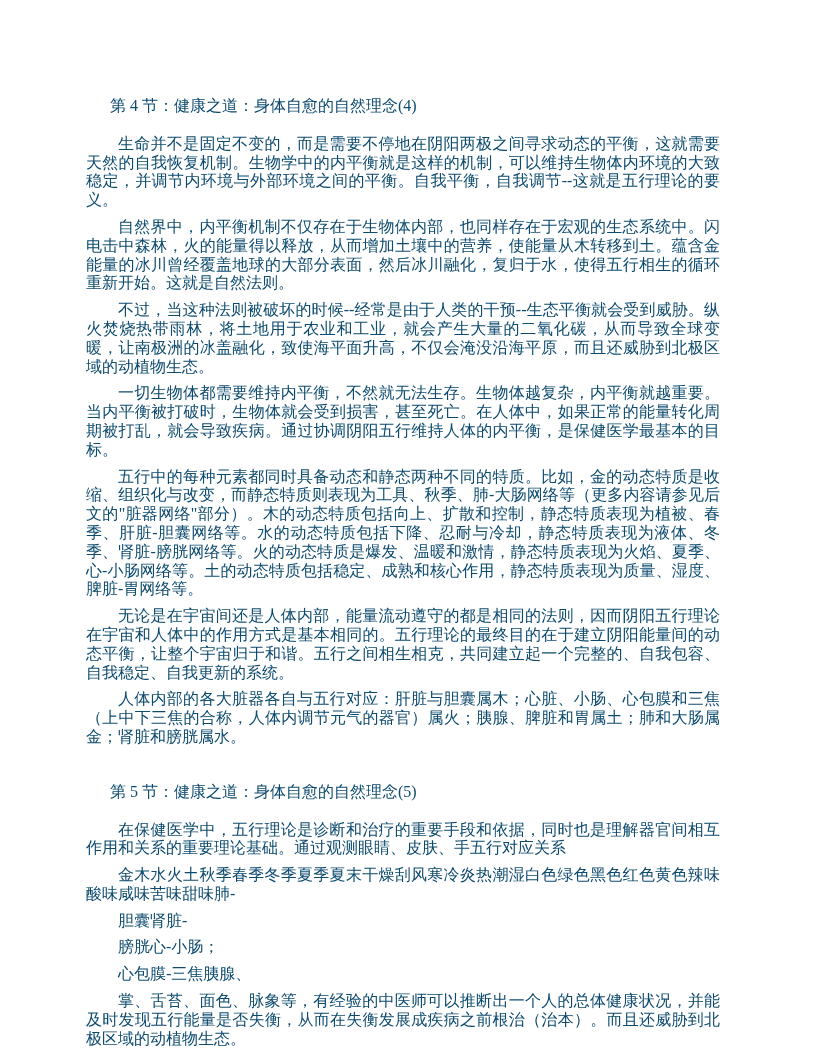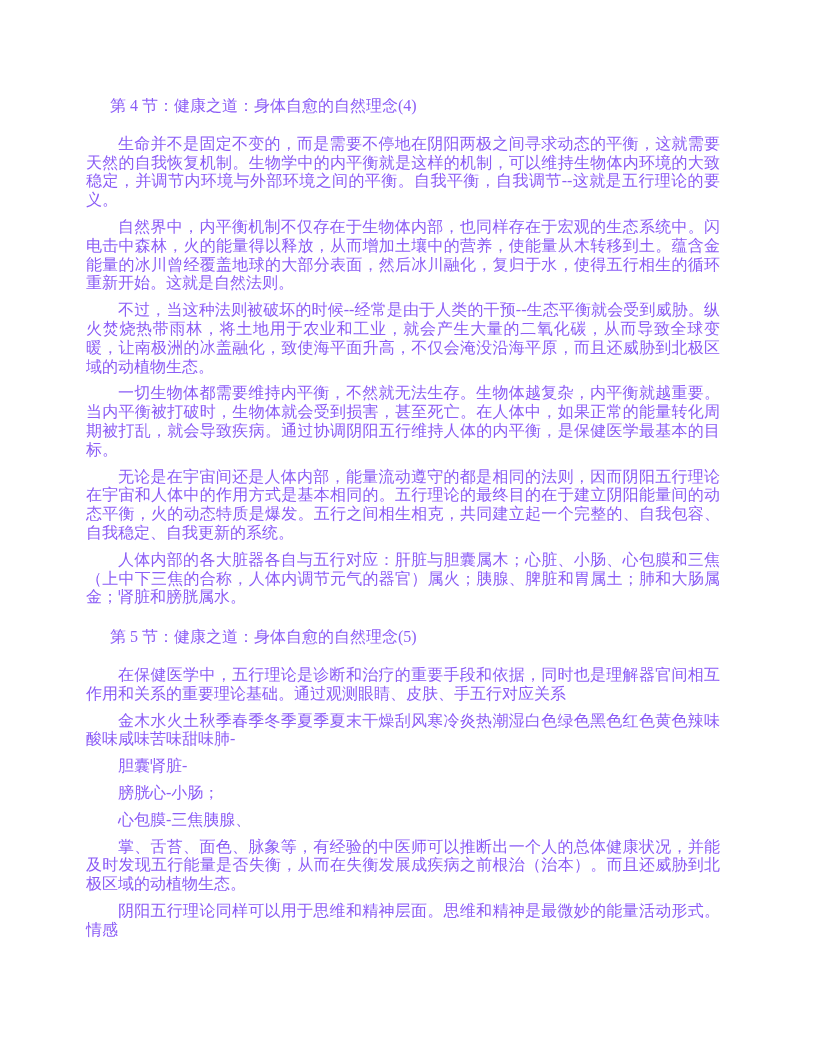--- a/index.html
+++ b/index.html
@@ -14,52 +14,53 @@
   }
   .page {
     box-sizing: border-box;
     width: 816px;
     height: 1056px;
     padding: 97px 88px 0 78px;
     background: #ffffff;
     font-family: "Liberation Serif", "DejaVu Serif", serif;
     font-size: 16px;
     line-height: 18.8px;
-    color: #8b5cf6;
+    color: #0c4a6e;
   }
   .sec-title {
     margin: 0 0 19px 0;
     font-size: 16px;
     font-weight: normal;
     text-indent: 2em;
     white-space: nowrap;
   }
   .sec-title.second {
-    margin-top: 21px;
+    margin-top: 36px;
   }
   p.para {
     margin: 8px;
     padding: 0;
     text-indent: 2em;
     text-align: justify;
     text-justify: inter-ideograph;
   }
 </style>
 </head>
 <body>
 
 <div class="page">
 
   <section>
     <h2 class="sec-title">第 4 节：健康之道：身体自愈的自然理念(4)</h2>
     <p class="para">生命并不是固定不变的，而是需要不停地在阴阳两极之间寻求动态的平衡，这就需要天然的自我恢复机制。生物学中的内平衡就是这样的机制，可以维持生物体内环境的大致稳定，并调节内环境与外部环境之间的平衡。自我平衡，自我调节--这就是五行理论的要义。</p>
     <p class="para">自然界中，内平衡机制不仅存在于生物体内部，也同样存在于宏观的生态系统中。闪电击中森林，火的能量得以释放，从而增加土壤中的营养，使能量从木转移到土。蕴含金能量的冰川曾经覆盖地球的大部分表面，然后冰川融化，复归于水，使得五行相生的循环重新开始。这就是自然法则。</p>
     <p class="para">不过，当这种法则被破坏的时候--经常是由于人类的干预--生态平衡就会受到威胁。纵火焚烧热带雨林，将土地用于农业和工业，就会产生大量的二氧化碳，从而导致全球变暖，让南极洲的冰盖融化，致使海平面升高，不仅会淹没沿海平原，而且还威胁到北极区域的动植物生态。</p>
     <p class="para">一切生物体都需要维持内平衡，不然就无法生存。生物体越复杂，内平衡就越重要。当内平衡被打破时，生物体就会受到损害，甚至死亡。在人体中，如果正常的能量转化周期被打乱，就会导致疾病。通过协调阴阳五行维持人体的内平衡，是保健医学最基本的目标。</p>
-    <p class="para">无论是在宇宙间还是人体内部，能量流动遵守的都是相同的法则，因而阴阳五行理论在宇宙和人体中的作用方式是基本相同的。五行理论的最终目的在于建立阴阳能量间的动态平衡，火的动态特质是爆发。五行之间相生相克，共同建立起一个完整的、自我包容、自我稳定、自我更新的系统。</p>
+    <p class="para">五行中的每种元素都同时具备动态和静态两种不同的特质。比如，金的动态特质是收缩、组织化与改变，而静态特质则表现为工具、秋季、肺-大肠网络等（更多内容请参见后文的"脏器网络"部分）。木的动态特质包括向上、扩散和控制，静态特质表现为植被、春季、肝脏-胆囊网络等。水的动态特质包括下降、忍耐与冷却，静态特质表现为液体、冬季、肾脏-膀胱网络等。火的动态特质是爆发、温暖和激情，静态特质表现为火焰、夏季、心-小肠网络等。土的动态特质包括稳定、成熟和核心作用，静态特质表现为质量、湿度、脾脏-胃网络等。</p>
+    <p class="para">无论是在宇宙间还是人体内部，能量流动遵守的都是相同的法则，因而阴阳五行理论在宇宙和人体中的作用方式是基本相同的。五行理论的最终目的在于建立阴阳能量间的动态平衡，让整个宇宙归于和谐。五行之间相生相克，共同建立起一个完整的、自我包容、自我稳定、自我更新的系统。</p>
     <p class="para">人体内部的各大脏器各自与五行对应：肝脏与胆囊属木；心脏、小肠、心包膜和三焦（上中下三焦的合称，人体内调节元气的器官）属火；胰腺、脾脏和胃属土；肺和大肠属金；肾脏和膀胱属水。</p>
   </section>
 
   <section>
     <h2 class="sec-title second">第 5 节：健康之道：身体自愈的自然理念(5)</h2>
     <p class="para">在保健医学中，五行理论是诊断和治疗的重要手段和依据，同时也是理解器官间相互作用和关系的重要理论基础。通过观测眼睛、皮肤、手五行对应关系</p>
     <p class="para">金木水火土秋季春季冬季夏季夏末干燥刮风寒冷炎热潮湿白色绿色黑色红色黄色辣味酸味咸味苦味甜味肺-</p>
     <p class="para">胆囊肾脏-</p>
     <p class="para">膀胱心-小肠；</p>
     <p class="para">心包膜-三焦胰腺、</p>

